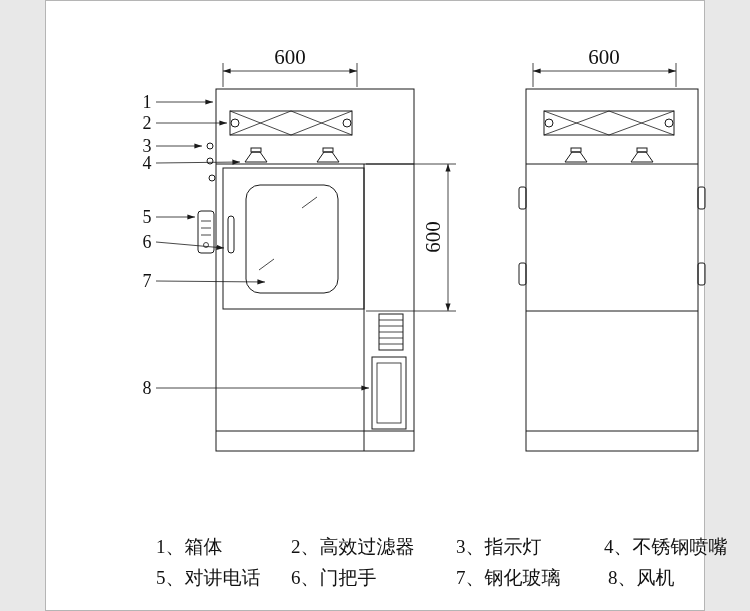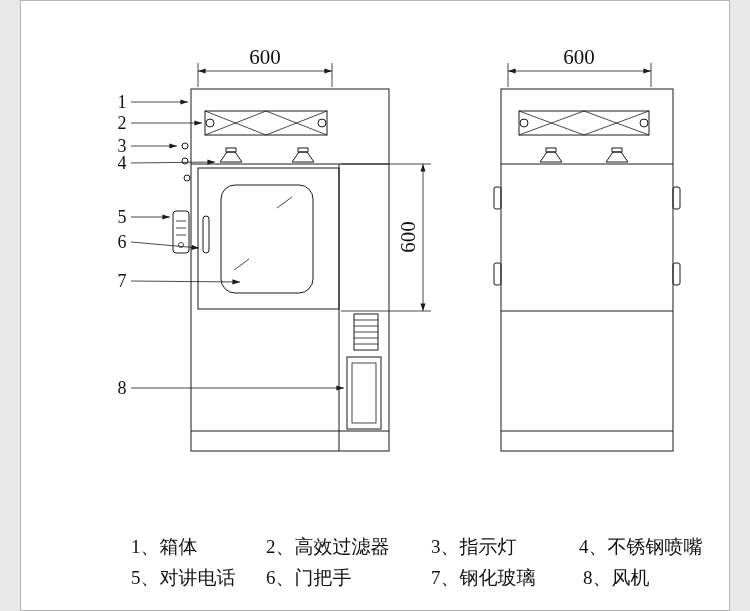--- a/index.html
+++ b/index.html
@@ -1,18 +1,18 @@
 <!DOCTYPE html>
 <html><head>
 <meta charset="utf-8">
 <style>
   html,body { margin:0; padding:0; background:#e8e8e8; }
   .page {
     position:relative;
-    width:710px; height:611px;
+    width:660px; height:611px;
     background:#ffffff;
     border:1px solid #b5b5b5;
     box-sizing:border-box;
     margin:0 auto;
     font-family:"Liberation Serif","DejaVu Serif",serif;
   }
   svg { display:block; }
   .s  { fill:none; stroke:#1a1a1a; stroke-width:1; }
   .thin { fill:none; stroke:#1a1a1a; stroke-width:0.8; }
   text { fill:#111111; font-family:"Liberation Serif","DejaVu Serif",serif; }

